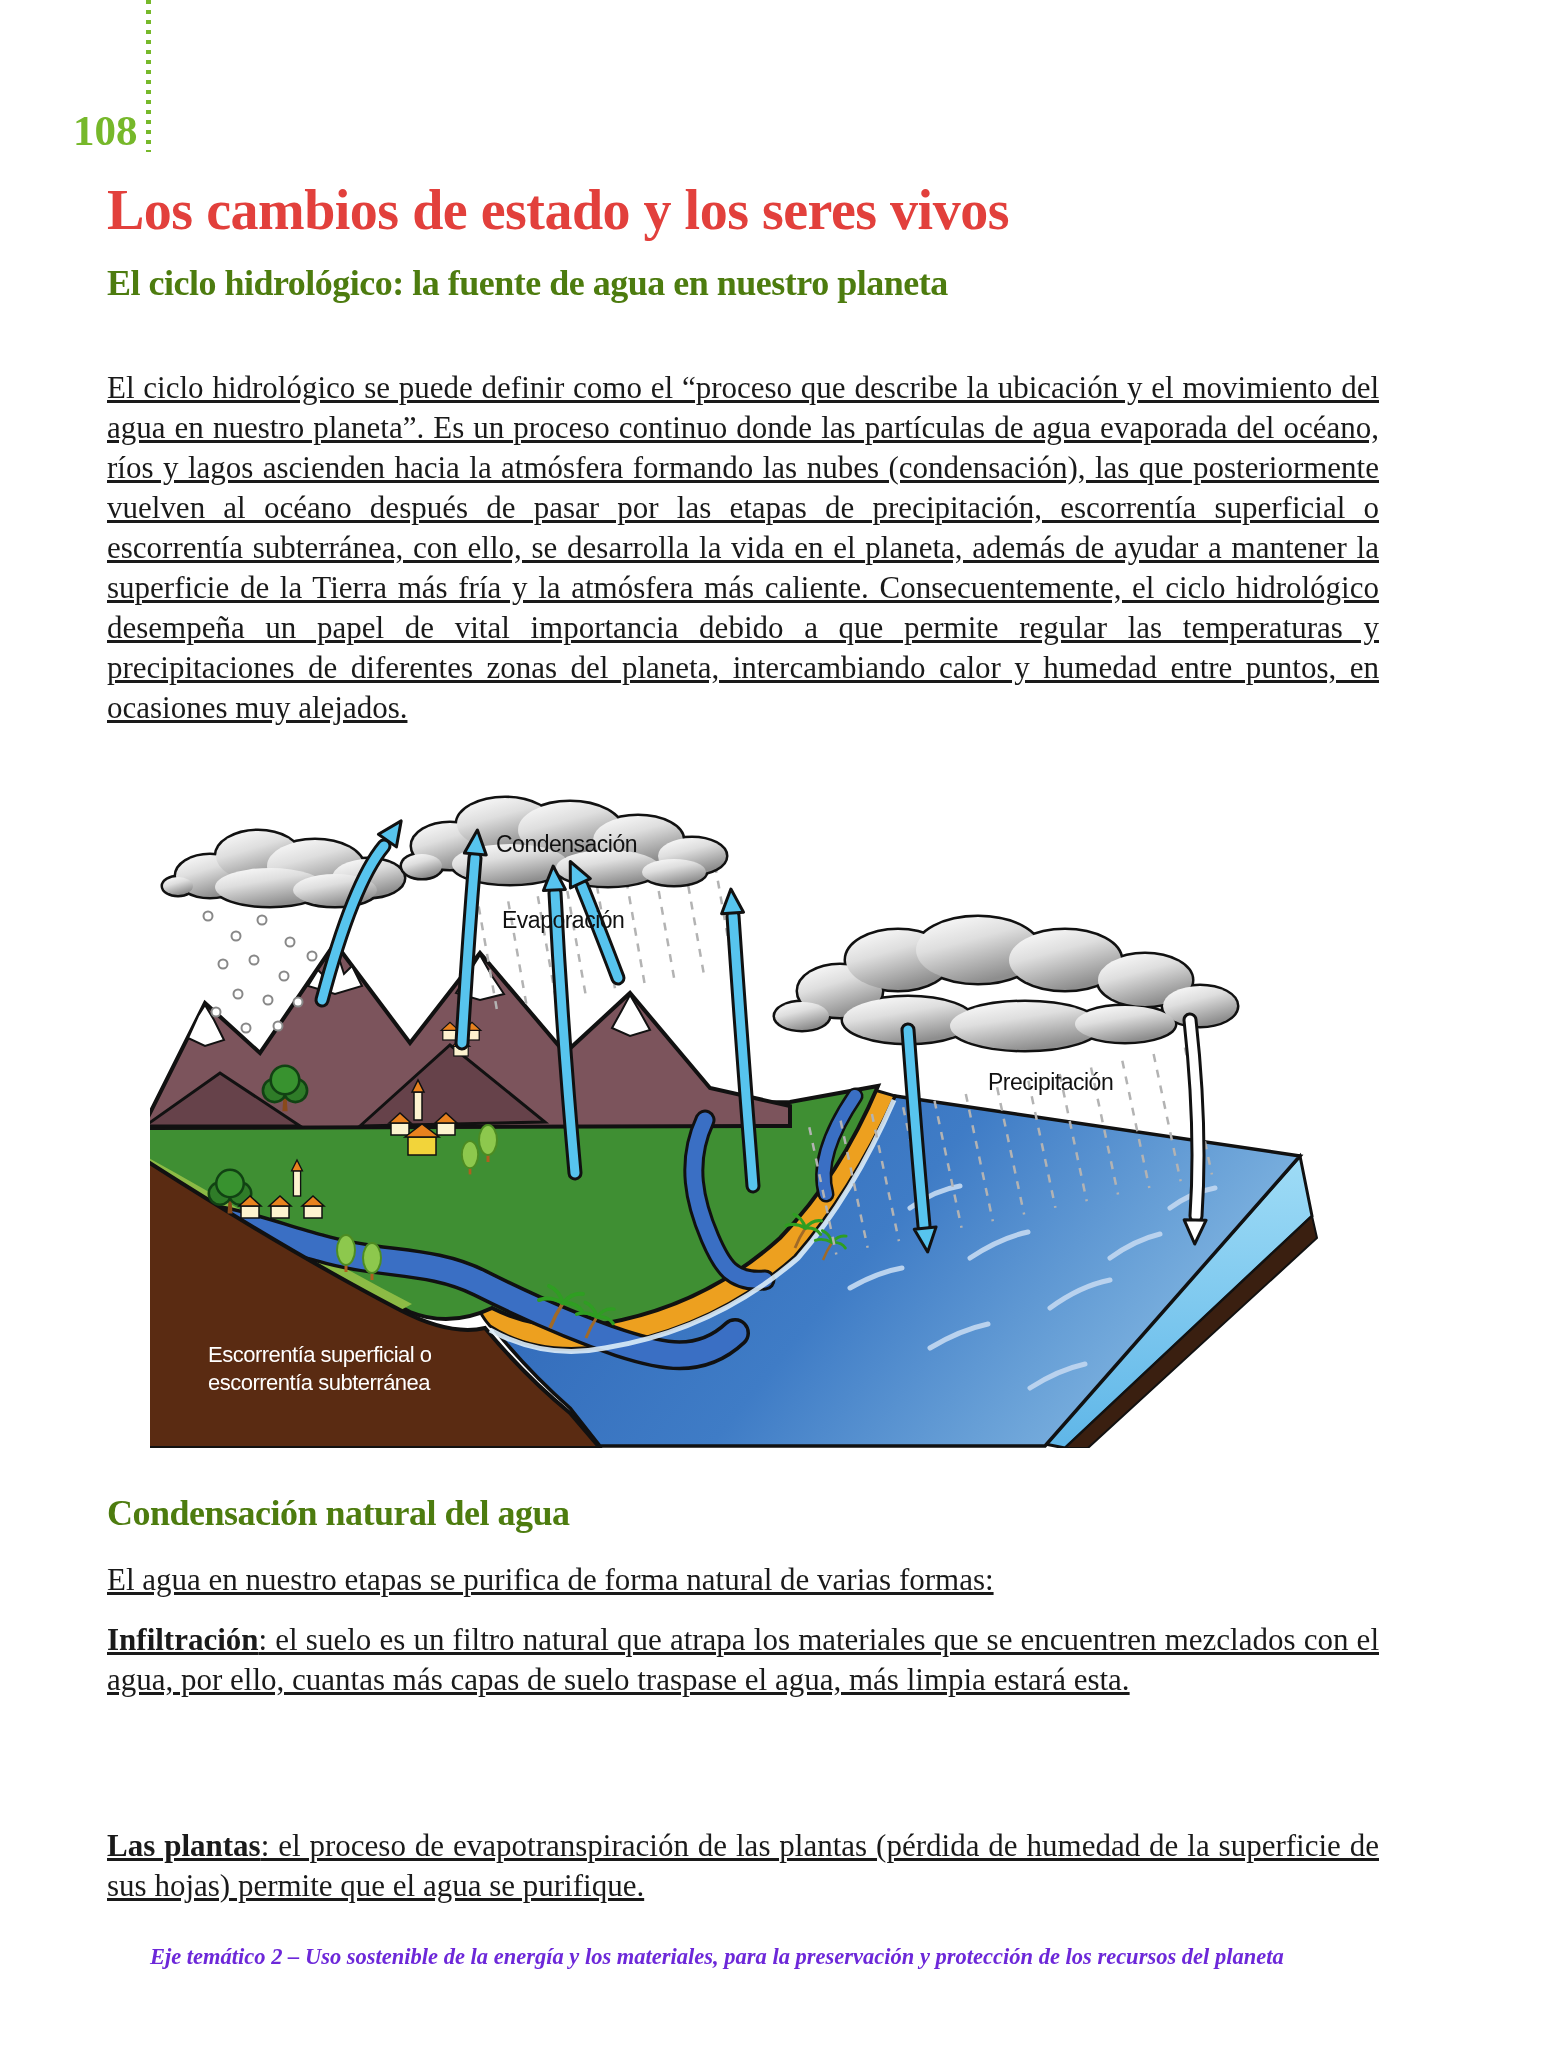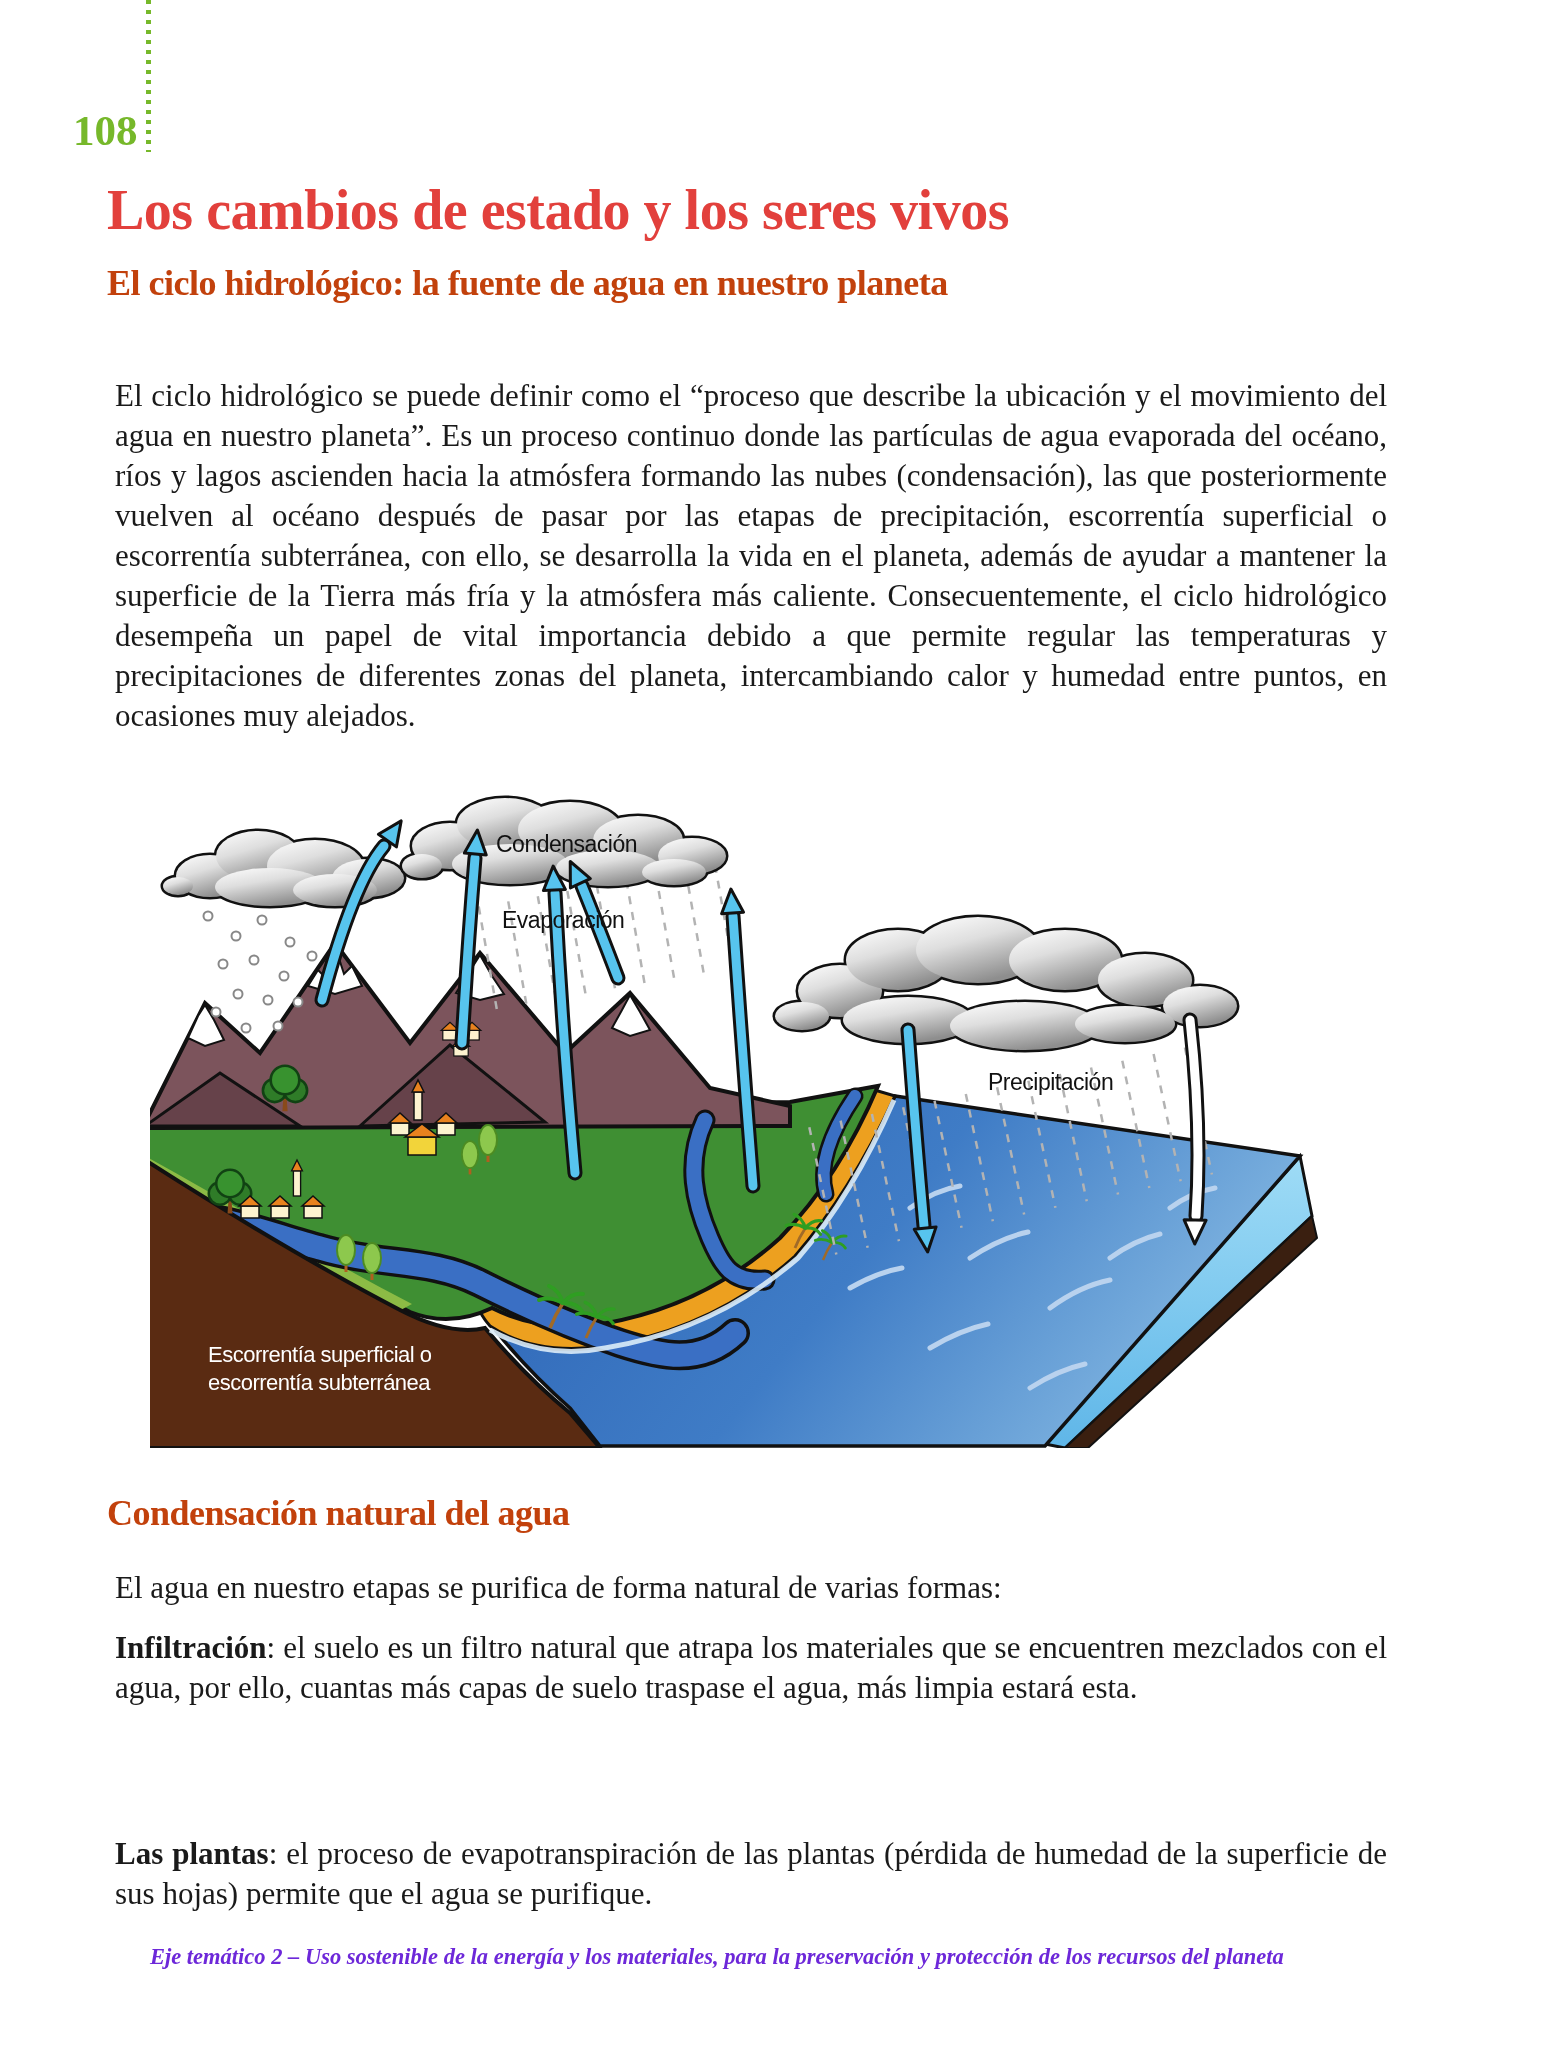--- a/index.html
+++ b/index.html
@@ -3,26 +3,26 @@
 <meta charset="utf-8">
 <style>
   html,body{margin:0;padding:0;background:#ffffff;}
   .page{position:relative;width:1564px;height:2048px;background:#ffffff;overflow:hidden;
         font-family:"Liberation Serif", serif;color:#1a1a1a;}
   .dotline{position:absolute;left:146px;top:0;width:5px;height:152px;
         background:repeating-linear-gradient(#76b82a 0 4px, transparent 4px 10px);}
   .pagenum{position:absolute;left:73px;top:106px;font-size:43px;font-weight:bold;color:#76b82a;}
   .title{position:absolute;left:107px;top:178px;margin:0;font-size:56px;font-weight:bold;
         color:#e2403c;letter-spacing:-0.5px;}
-  .h2{position:absolute;left:107px;margin:0;font-size:36px;font-weight:bold;color:#c2410c;
+  .h2{position:absolute;left:107px;margin:0;font-size:36px;font-weight:bold;color:#4d7c0f;
         letter-spacing:-0.5px;}
   .h2-1{top:262px;}
   .h2-2{top:1492px;}
-  .body{position:absolute;left:107px;width:1272px;margin:8px;font-size:31px;line-height:40px;
-        text-align:justify;}
+  .body{position:absolute;left:107px;width:1272px;margin:0;font-size:31px;line-height:40px;
+        text-align:justify;text-decoration:underline;}
   .para1{top:368px;}
   .intro{top:1560px;text-align:left;}
   .item0{top:1620px;}
   .item1{top:1724px;}
   .item2{top:1826px;}
   .footer{position:absolute;left:150px;top:1944px;width:1150px;font-size:22.5px;
         font-style:italic;font-weight:bold;color:#6d28d9;}
   .diagram{position:absolute;left:150px;top:788px;}
   
   .cs{fill:#9a9a9a;stroke:#111;stroke-width:5;}

